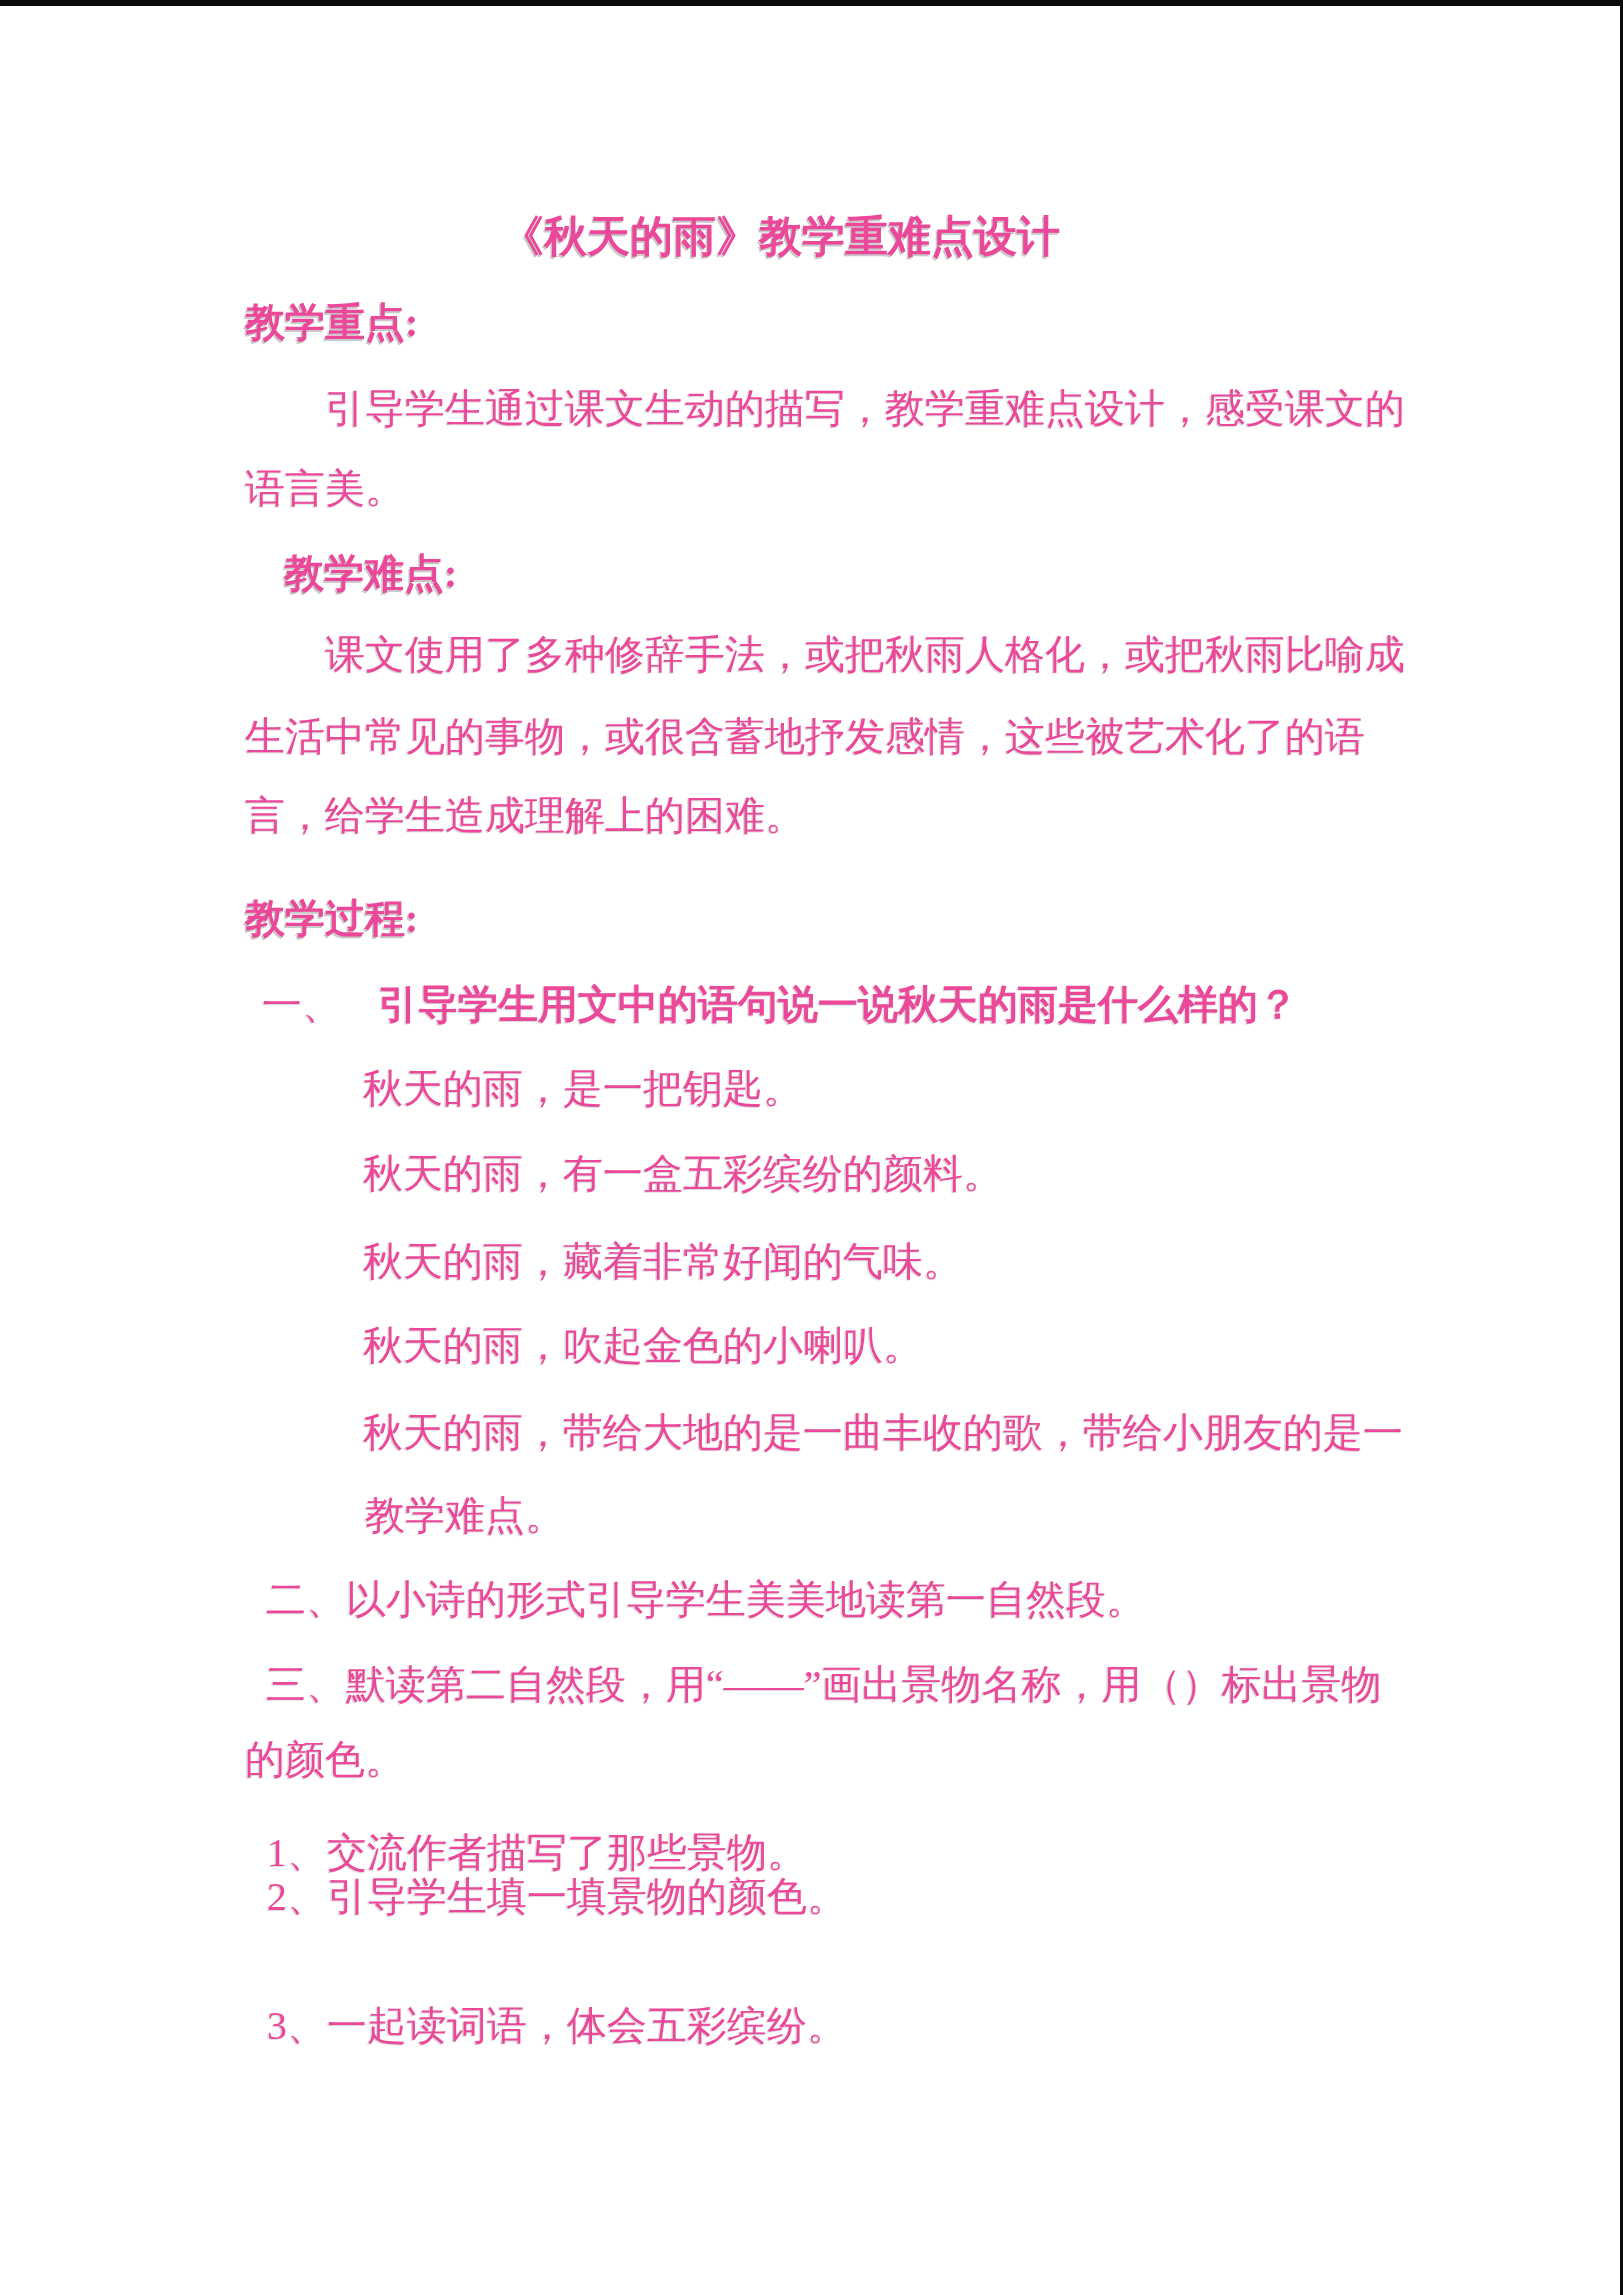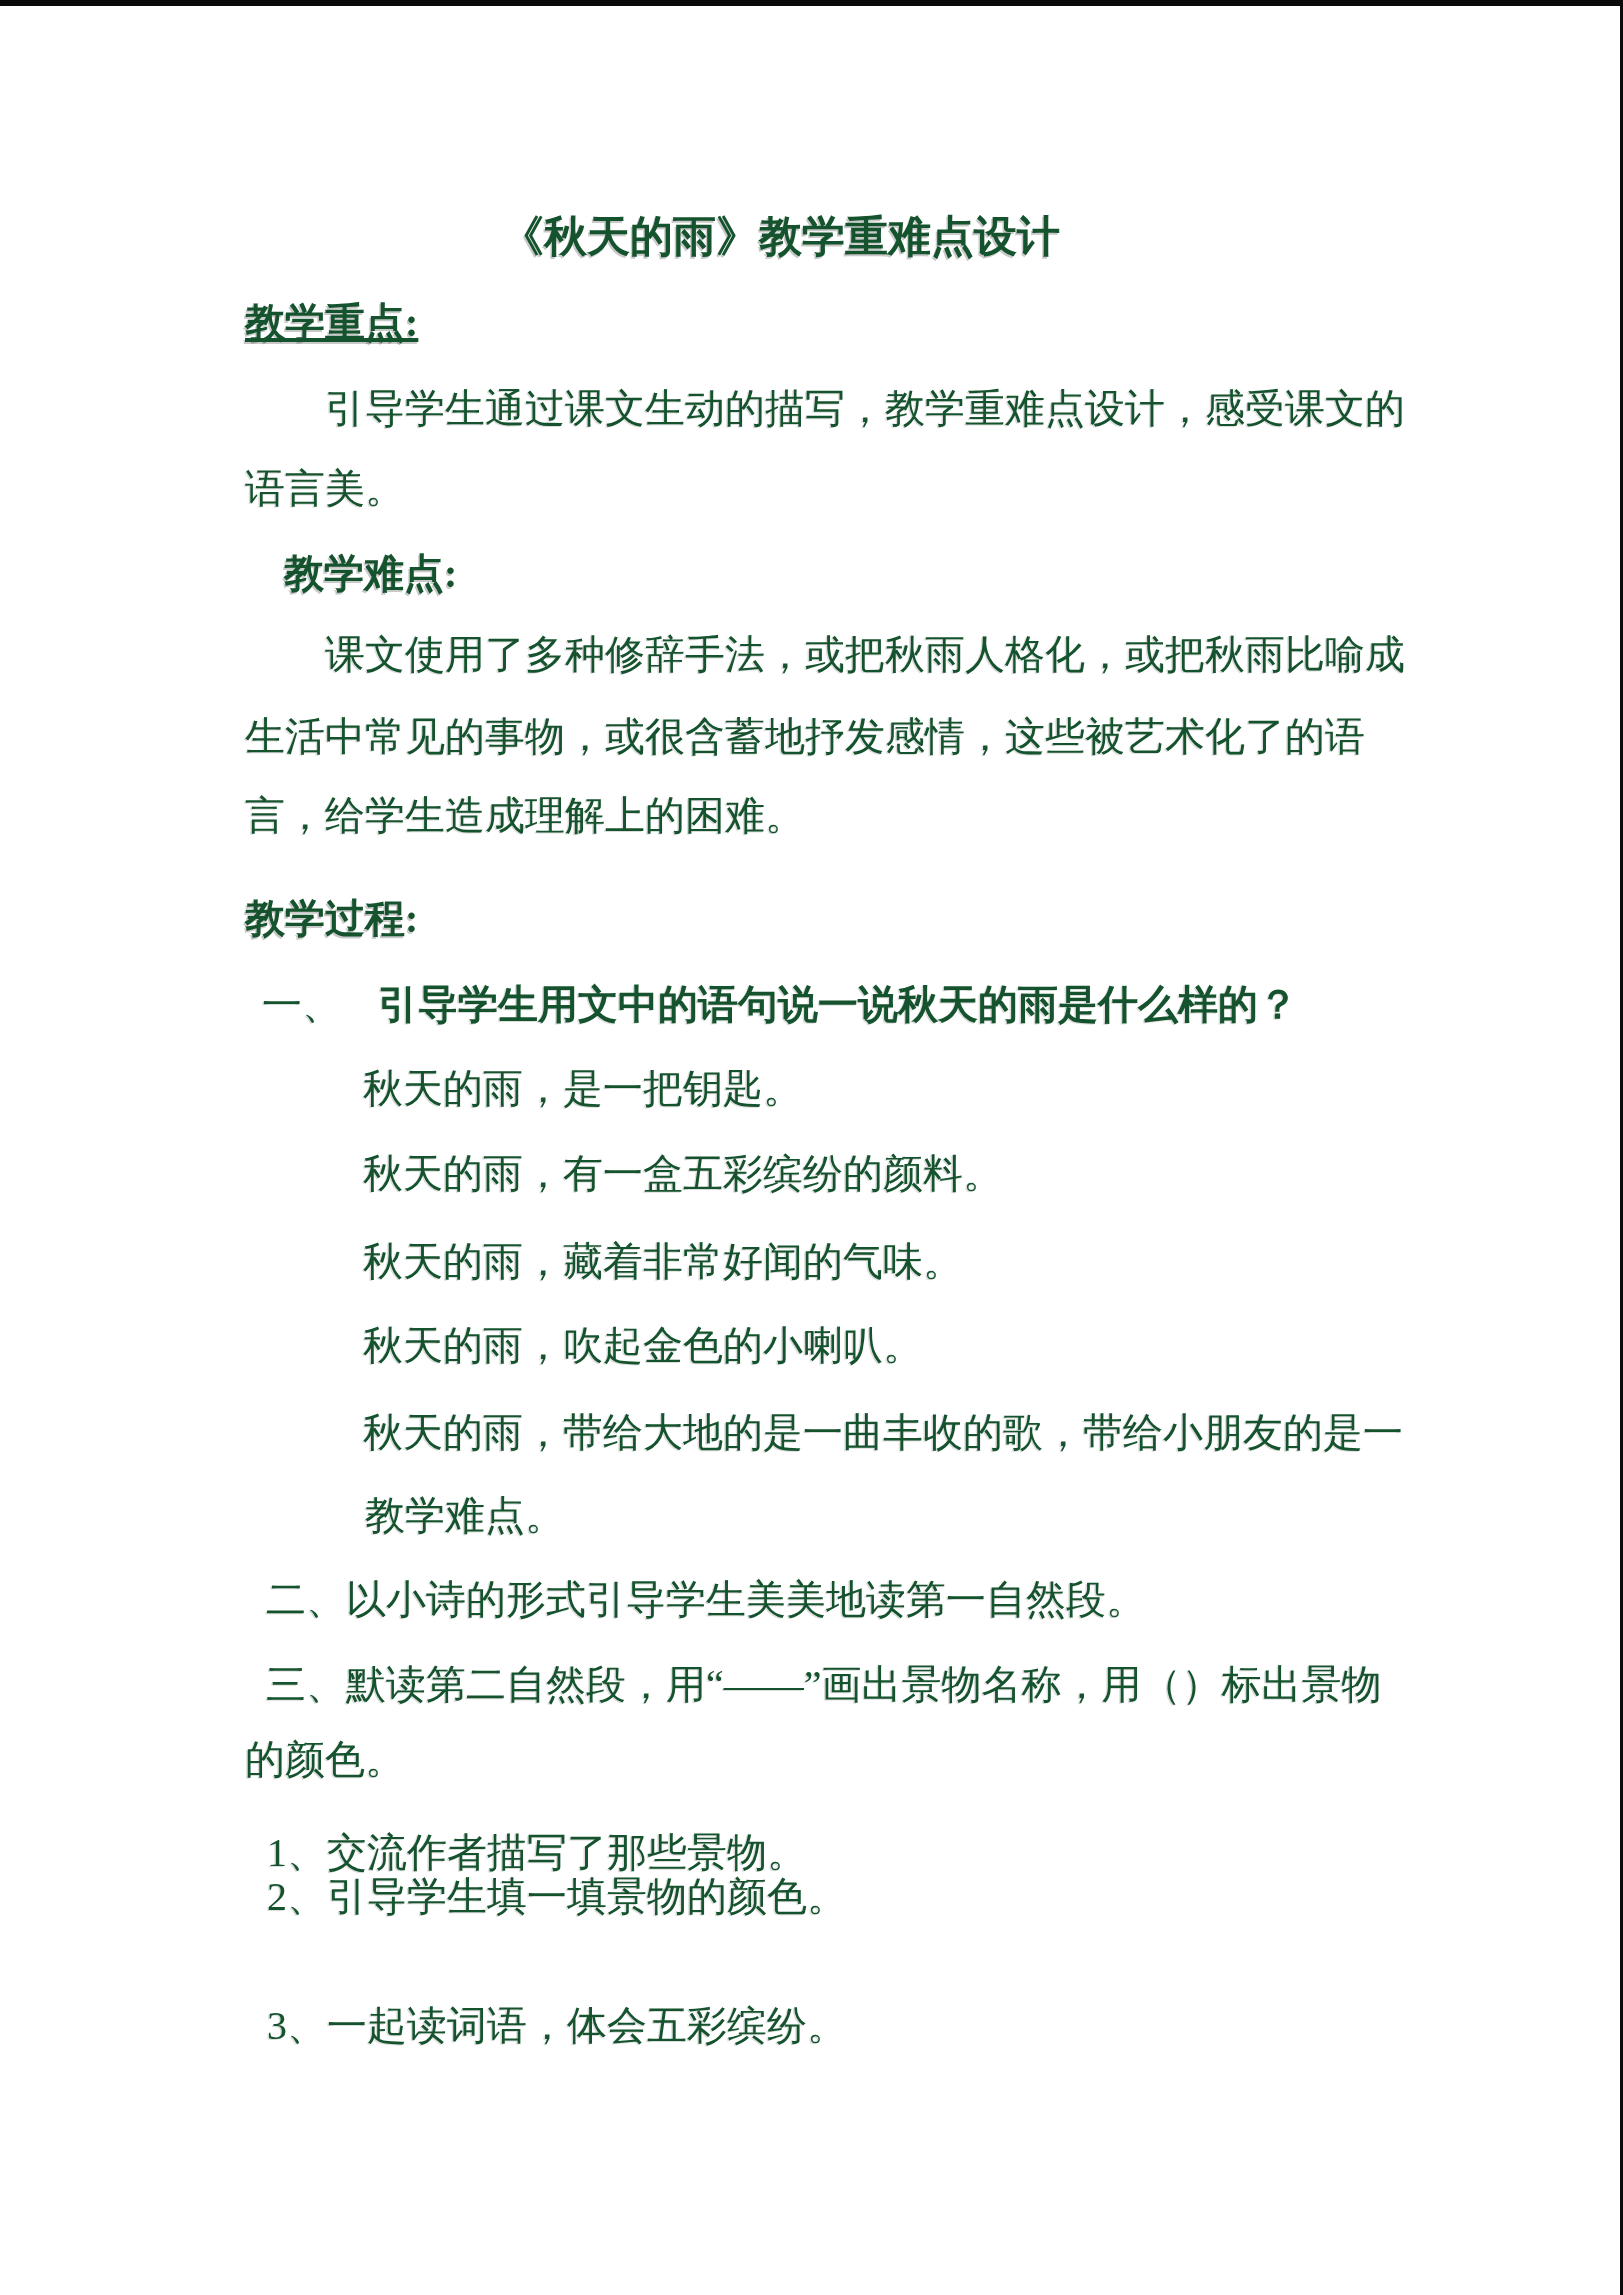--- a/index.html
+++ b/index.html
@@ -27,21 +27,21 @@
     top: 0; right: 0;
     width: 2.7px; height: 100%;
     background: #0a0a0a;
   }
   .line {
     position: absolute;
     white-space: nowrap;
     font-size: 40px;
     line-height: 1;
     letter-spacing: 0px;
-    color: #14532d;
+    color: #ec4899;
     text-shadow: -1.4px 1.4px 0 rgba(60,60,60,0.18);
   }
   .title {
     font-size: 43px;
     font-weight: bold;
     text-shadow: -1.4px 2px 0 rgba(60,60,60,0.28);
   }
   .heading {
     font-weight: bold;
     text-shadow: -1.4px 2px 0 rgba(60,60,60,0.28);
@@ -54,21 +54,21 @@
 </head>
 <body>
 
 <div class="page">
 
   <div class="edge-top"></div>
   <div class="edge-right"></div>
 
   <div class="line title" style="top:215px; left:501px;">《秋天的雨》教学重难点设计</div>
 
-  <div class="line heading" style="top:303px; left:245px;text-decoration:underline;">教学重点:</div>
+  <div class="line heading" style="top:303px; left:245px;">教学重点:</div>
 
   <div class="line" style="top:389px; left:325px;">引导学生通过课文生动的描写，教学重难点设计，感受课文的</div>
 
   <div class="line" style="top:469px; left:245px;">语言美。</div>
 
   <div class="line heading" style="top:554px; left:245px;margin-left:39px;">教学难点:</div>
 
   <div class="line" style="top:635px; left:325px;">课文使用了多种修辞手法，或把秋雨人格化，或把秋雨比喻成</div>
 
   <div class="line" style="top:717px; left:245px;">生活中常见的事物，或很含蓄地抒发感情，这些被艺术化了的语</div>

